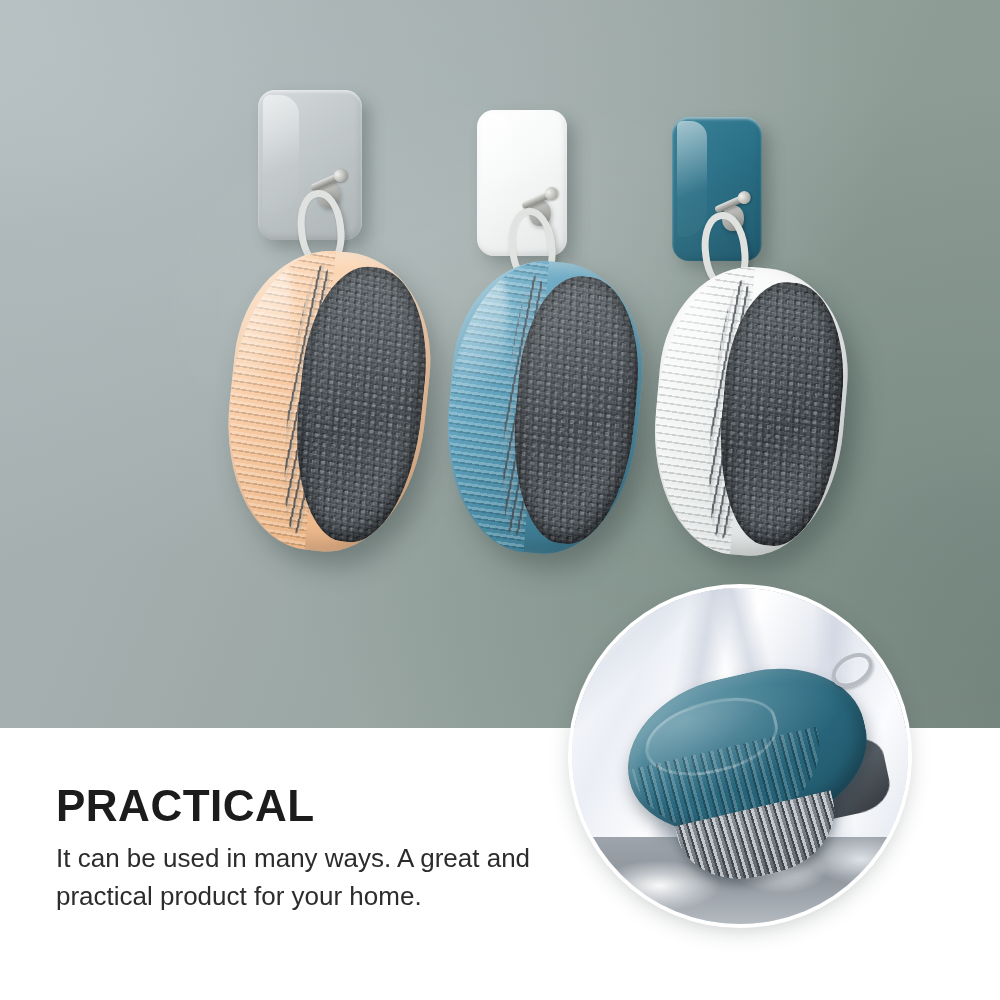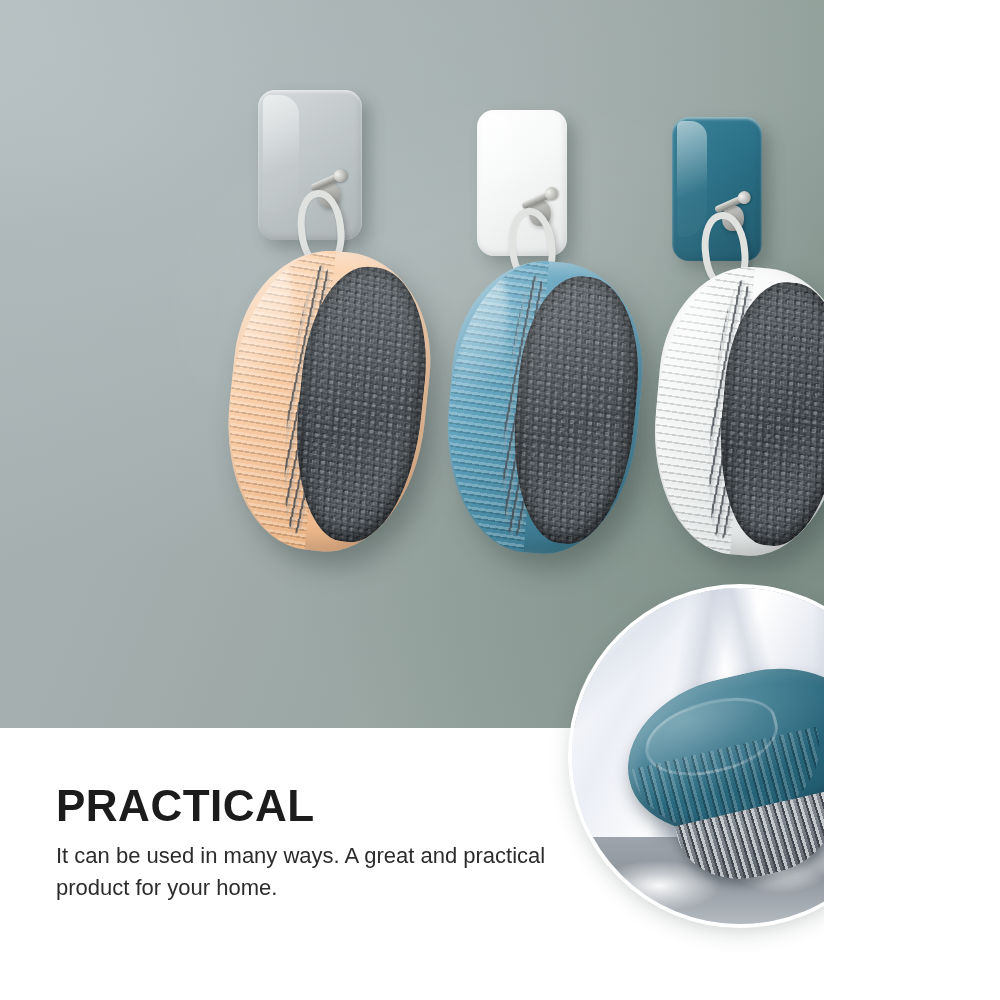--- a/index.html
+++ b/index.html
@@ -8,21 +8,21 @@
   body{
     width:1000px; height:1000px;
     font-family:"Liberation Sans", sans-serif;
     overflow:hidden;
     position:relative;
   }
 
   
   .banner{
     position:relative;
-    width:824px; height:1000px;
+    width:1000px; height:1000px;
     background:#ffffff;
     overflow:hidden;
   }
 
   
   .hero{
     position:absolute; left:0; top:0;
     width:1000px; height:728px;
     overflow:hidden;
     background:
@@ -285,21 +285,21 @@
     position:absolute; left:56px; top:56px;
     font-size:44px;
     font-weight:bold;
     letter-spacing:.5px;
     color:#1c1c1c;
     line-height:1;
   }
   .subcopy{
     position:absolute; left:56px; top:112px;
     width:520px;
-    font-size:22px;
+    font-size:26px;
     line-height:1.45;
     color:#2c2c2c;
     font-weight:400;
   }
 </style>
 </head>
 <body>
 
 <div class="banner">
 

